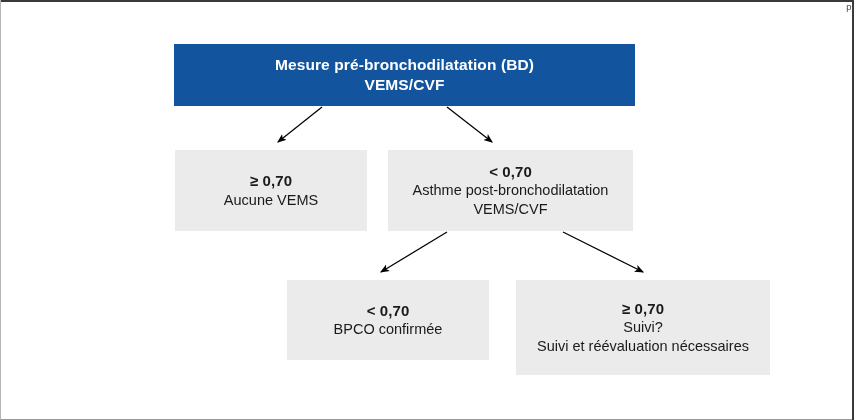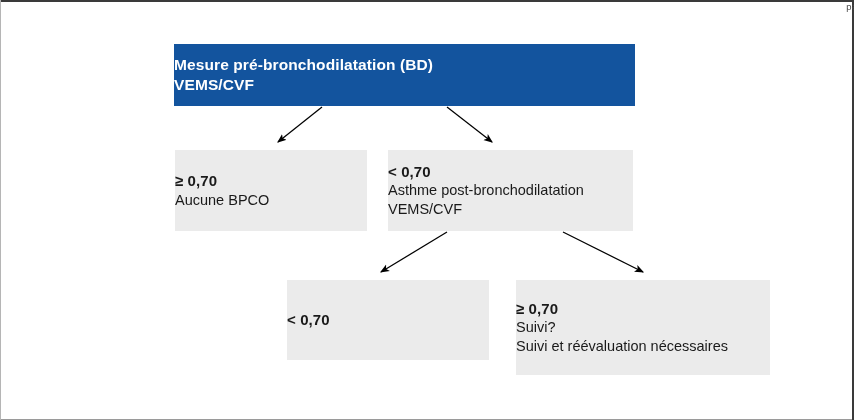--- a/index.html
+++ b/index.html
@@ -52,21 +52,21 @@
     left: 0; top: 0;
     width: 820px; height: 420px;
     pointer-events: none;
   }
   
   .node {
     position: absolute;
     box-sizing: border-box;
     display: flex;
     flex-direction: column;
-    align-items: flex-start;
+    align-items: center;
     justify-content: center;
     text-align: center;
   }
   .node-root {
     background: #13549e;
     color: #ffffff;
   }
   .node-step {
     background: #ebebeb;
     color: #1a1a1a;
@@ -140,31 +140,32 @@
       </g>
     </svg>
 
     <div class="node node-root" id="node-root">
       <div class="line-strong">Mesure pré-bronchodilatation (BD)</div>
       <div class="line-strong">VEMS/CVF</div>
     </div>
 
     <div class="node node-step" id="node-no-copd">
       <div class="line-strong">≥ 0,70</div>
-      <div class="line-plain">Aucune BPCO</div>
+      <div class="line-plain">Aucune VEMS</div>
     </div>
 
     <div class="node node-step" id="node-post-bd">
       <div class="line-strong">&lt; 0,70</div>
       <div class="line-plain">Asthme post-bronchodilatation</div>
       <div class="line-plain">VEMS/CVF</div>
     </div>
 
     <div class="node node-step" id="node-copd-confirmed">
       <div class="line-strong">&lt; 0,70</div>
+      <div class="line-plain">BPCO confirmée</div>
     </div>
 
     <div class="node node-step" id="node-asthma">
       <div class="line-strong">≥ 0,70</div>
       <div class="line-plain">Suivi?</div>
       <div class="line-plain">Suivi et réévaluation nécessaires</div>
     </div>
 
   </div>
 

